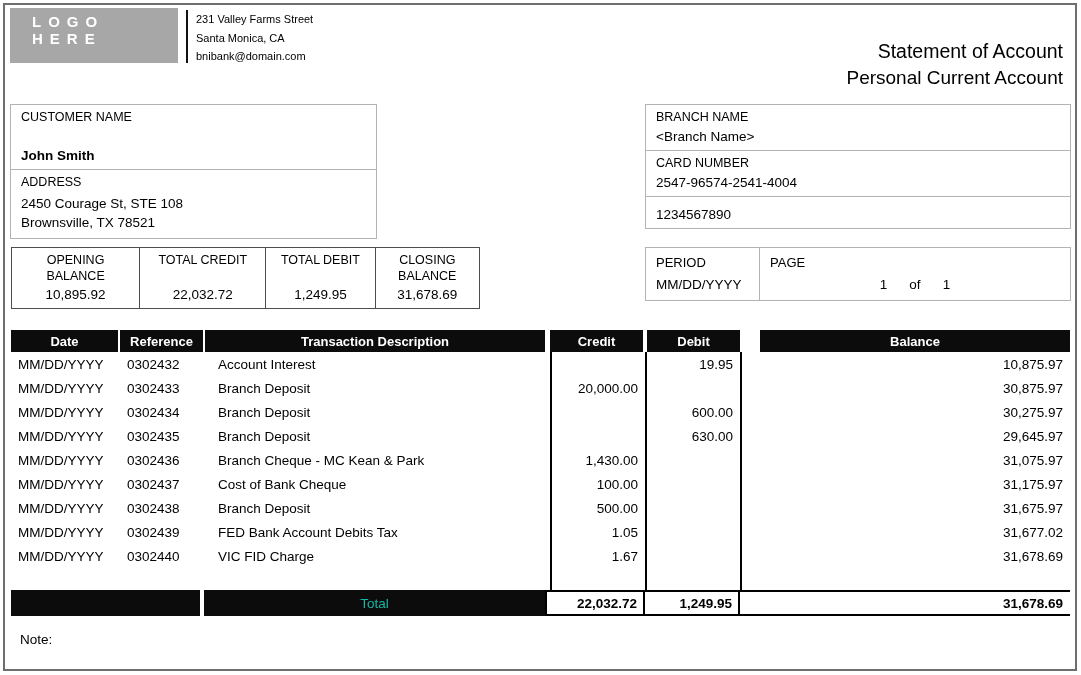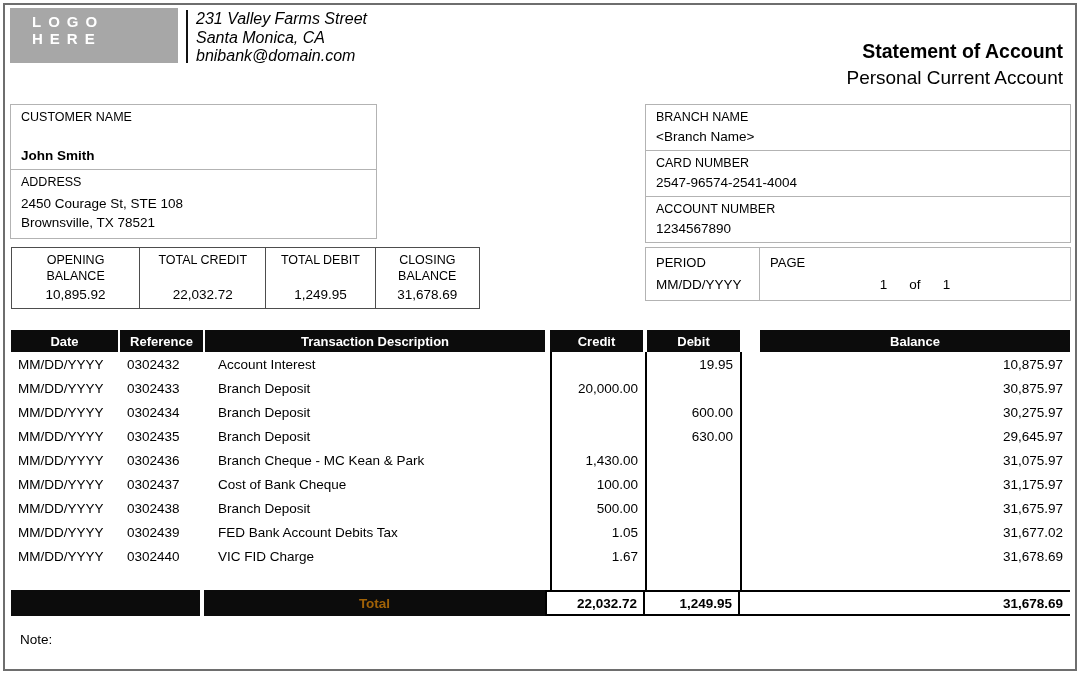--- a/index.html
+++ b/index.html
@@ -6,23 +6,23 @@
   html,body { width:1081px; height:675px; background:#fff; font-family:"Liberation Sans", sans-serif; color:#000; position:relative; }
   .abs { position:absolute; }
 
   
   .frame { left:3px; top:3px; width:1074px; height:668px; border:2px solid #6e6e6e; }
 
   
   .logo-box { left:10px; top:8px; width:168px; height:55px; background:#a7a7a7; color:#fff;
               font-weight:bold; font-size:15px; letter-spacing:7px; padding:5px 0 0 22px; }
   .logo-rule { left:186px; top:10px; width:2px; height:53px; background:#111; }
-  .bank-address { left:196px; top:10px; font-size:16px; line-height:18.7px;font-style:italic; }
+  .bank-address { left:196px; top:10px; font-size:11px; line-height:18.7px; }
   .title-block { top:40px; right:18px; text-align:right; }
-  .doc-title { font-size:19.5px; font-weight:bold; }
+  .doc-title { font-size:19.5px; font-weight:normal; }
   .doc-subtitle { font-size:19px; margin-top:4px; }
 
   
   .infobox { border:1px solid #b3b3b3; background:#fff; }
   .customer-box { left:10px; top:104px; width:367px; }
   .branch-box { left:645px; top:104px; width:426px; }
   .ib-row { padding:5px 10px 6px 10px; }
   .ib-row + .ib-row { border-top:1px solid #b3b3b3; }
   .ib-label { font-size:12.5px; }
   .ib-value { font-size:13.5px; margin-top:5px; }
@@ -64,21 +64,21 @@
   .w-credit { width:95px; margin-left:5px; text-align:right; padding-right:7px; }
   .w-debit { width:95px; text-align:right; padding-right:7px; }
   .w-bal { width:310px; margin-left:20px; text-align:right; padding-right:7px; }
   .vline { position:absolute; top:0; width:2px; height:238px; background:#000; }
   .vl1 { left:539px; } .vl2 { left:634px; } .vl3 { left:729px; }
 
   
   .t-total { left:11px; top:590px; width:1059px; height:26px; display:flex; font-size:13.5px; }
   .tt-bar { width:189px; background:#0c0c0c; }
   .tt-gap { width:4px; }
-  .tt-label { width:341px; background:#0c0c0c; color:#a16207; font-weight:bold;
+  .tt-label { width:341px; background:#0c0c0c; color:#14b8a6; font-weight:normal;
               display:flex; align-items:center; justify-content:center; }
   .tt-credit { width:100px; border:2px solid #000; font-weight:bold; display:flex; align-items:center; justify-content:flex-end; padding-right:6px; }
   .tt-debit { width:95px; border:2px solid #000; border-left:none; font-weight:bold; display:flex; align-items:center; justify-content:flex-end; padding-right:6px; }
   .tt-bal { flex:1; border-top:2px solid #000; border-bottom:2px solid #000; font-weight:bold;
             display:flex; align-items:center; justify-content:flex-end; padding-right:7px; }
 
   .note { left:20px; top:632px; font-size:13.5px; }
 </style>
 </head>
 <body>
@@ -114,21 +114,20 @@
 <div class="abs infobox branch-box">
   <div class="ib-row">
     <div class="ib-label">BRANCH NAME</div>
     <div class="ib-value">&lt;Branch Name&gt;</div>
   </div>
   <div class="ib-row">
     <div class="ib-label">CARD NUMBER</div>
     <div class="ib-value">2547-96574-2541-4004</div>
   </div>
   <div class="ib-row">
-    <div class="ib-label">ACCOUNT NUMBER</div>
     <div class="ib-value">1234567890</div>
   </div>
 </div>
 
 <div class="abs period-box">
   <div class="period-cell">
     <div class="pp-label">PERIOD</div>
     <div class="pp-value">MM/DD/YYYY</div>
   </div>
   <div class="page-cell">

